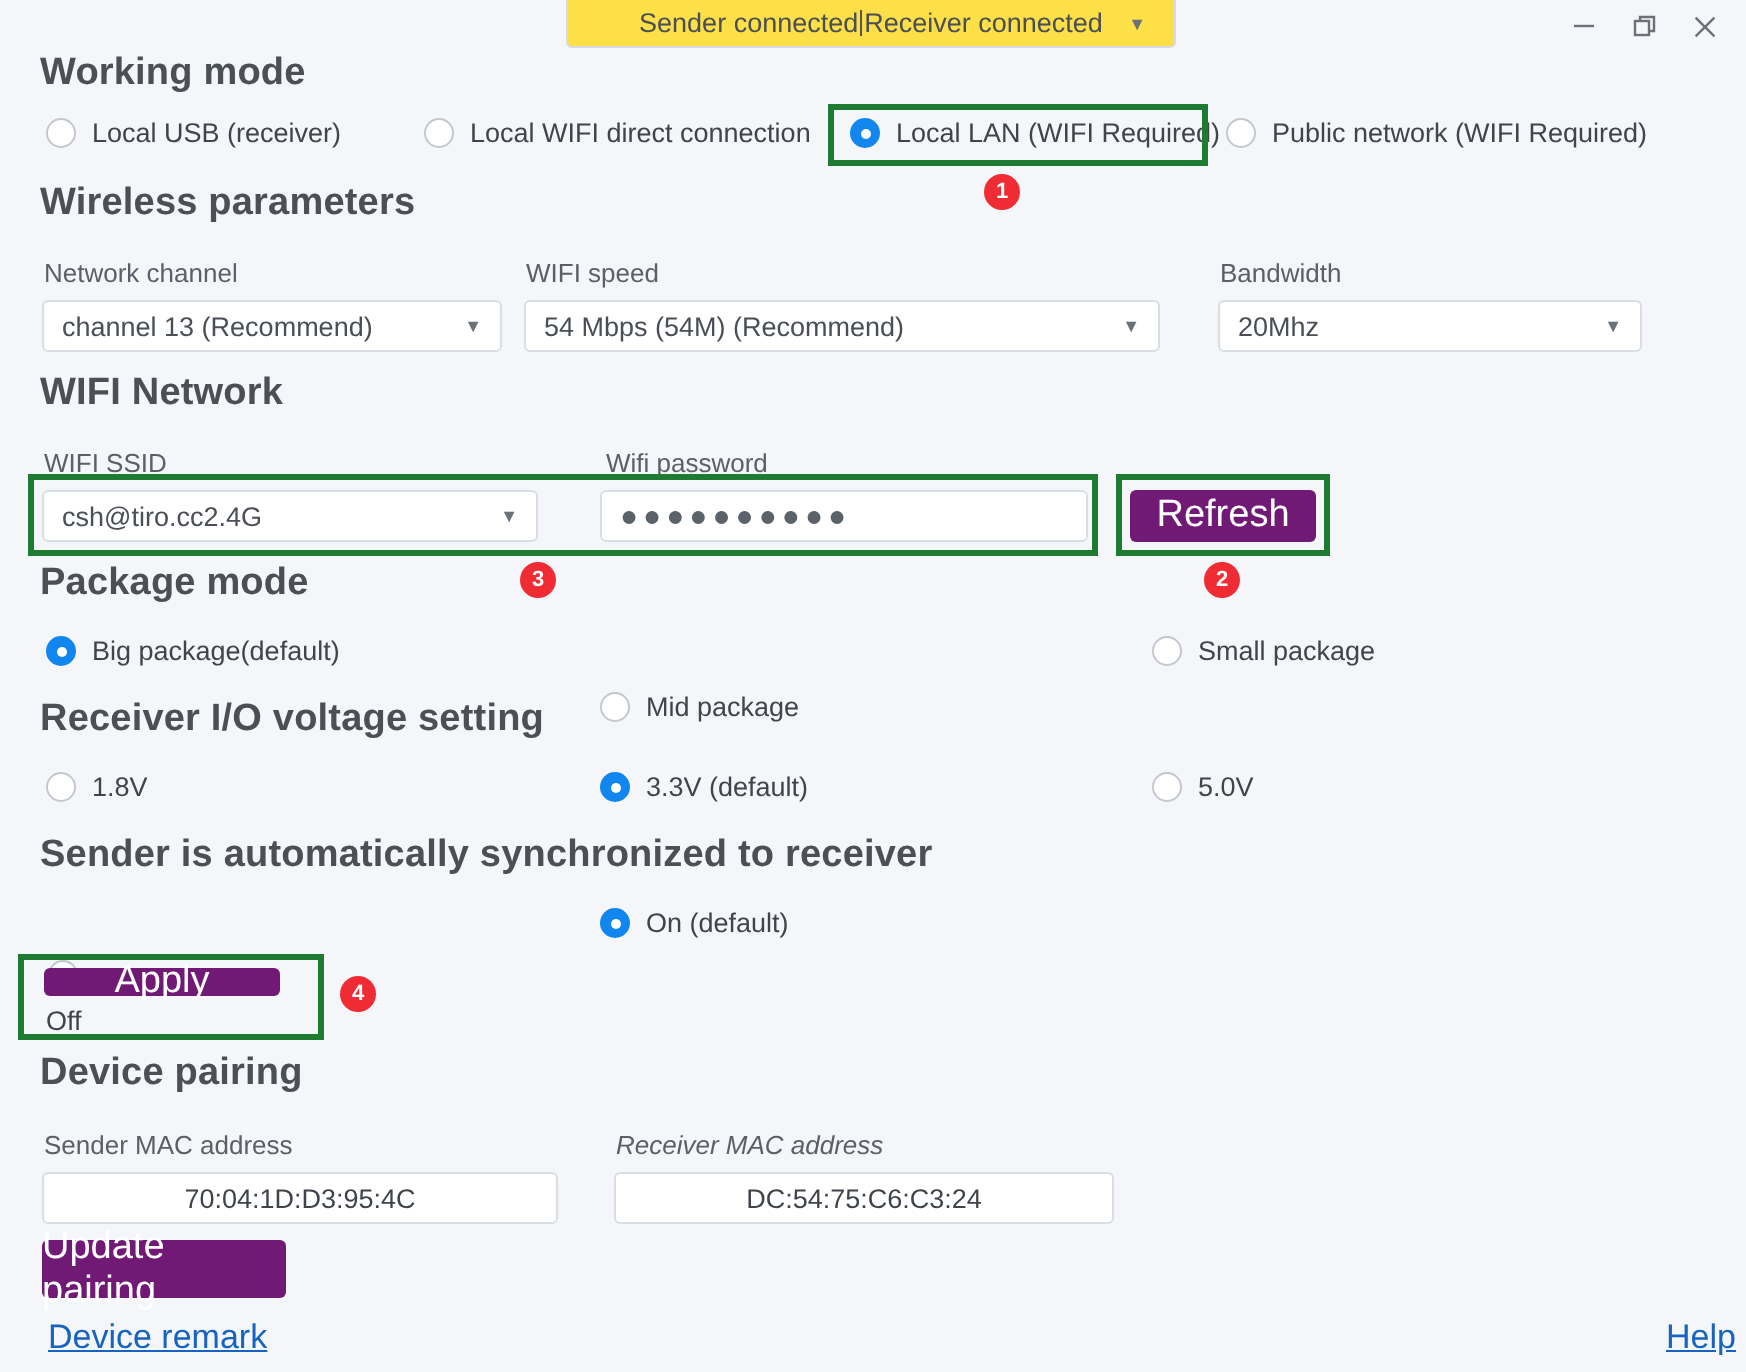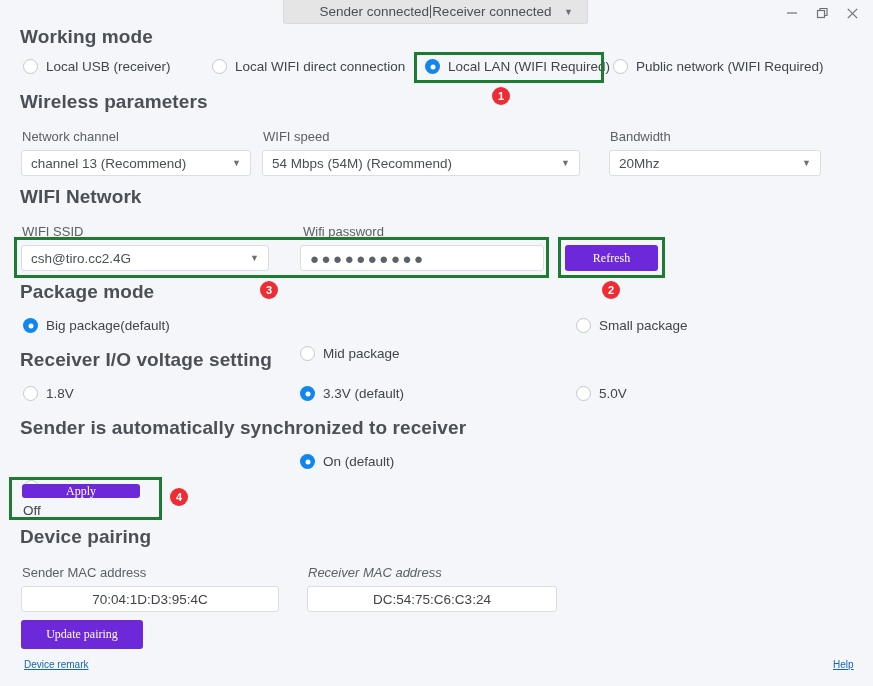--- a/index.html
+++ b/index.html
@@ -13,21 +13,21 @@
     overflow: hidden;
   }
 
   
   .titlebar {
     position: absolute; top: 0; left: 0; width: 873px; height: 26px;
   }
   .status-combo {
     position: absolute; left: 283px; top: 0px;
     width: 305px; height: 24px;
-    background: #e5e5e5;
+    background: #fde047;
     border: 1px solid #d6dbe1;
     border-top: none;
     border-radius: 0 0 3px 3px;
     display: flex; align-items: center; justify-content: center;
     font-size: 13.5px; color: #4a4f55;
   }
   .status-combo .caret {
     position: absolute; right: 14px; top: 50%; transform: translateY(-50%);
     font-size: 9px; color: #6b7177;
   }
@@ -95,30 +95,30 @@
   .pwd {
     letter-spacing: 2.5px; font-size: 15px; color: #5c626a;
     line-height: 1;
   }
   .maczone {
     justify-content: center; font-size: 13.5px; color: #3f444a;
   }
 
   .btn {
     position: absolute;
-    background: #6d28d9; color: #ffffff;
+    background: #701a75; color: #ffffff;
     border: none; border-radius: 3px;
-    font-family: Liberation Serif, serif;
-    font-size: 12px;
+    font-family: Liberation Sans, sans-serif;
+    font-size: 19px;
     display: flex; align-items: center; justify-content: center;
     cursor: pointer;
   }
 
   .linktext {
-    position: absolute; font-size: 10px;
+    position: absolute; font-size: 17px;
     color: #1764c0; text-decoration: underline; cursor: pointer;
     white-space: nowrap;
   }
 
   
   .greenbox {
     position: absolute;
     border: 3px solid #1e7b32;
     pointer-events: none;
   }

